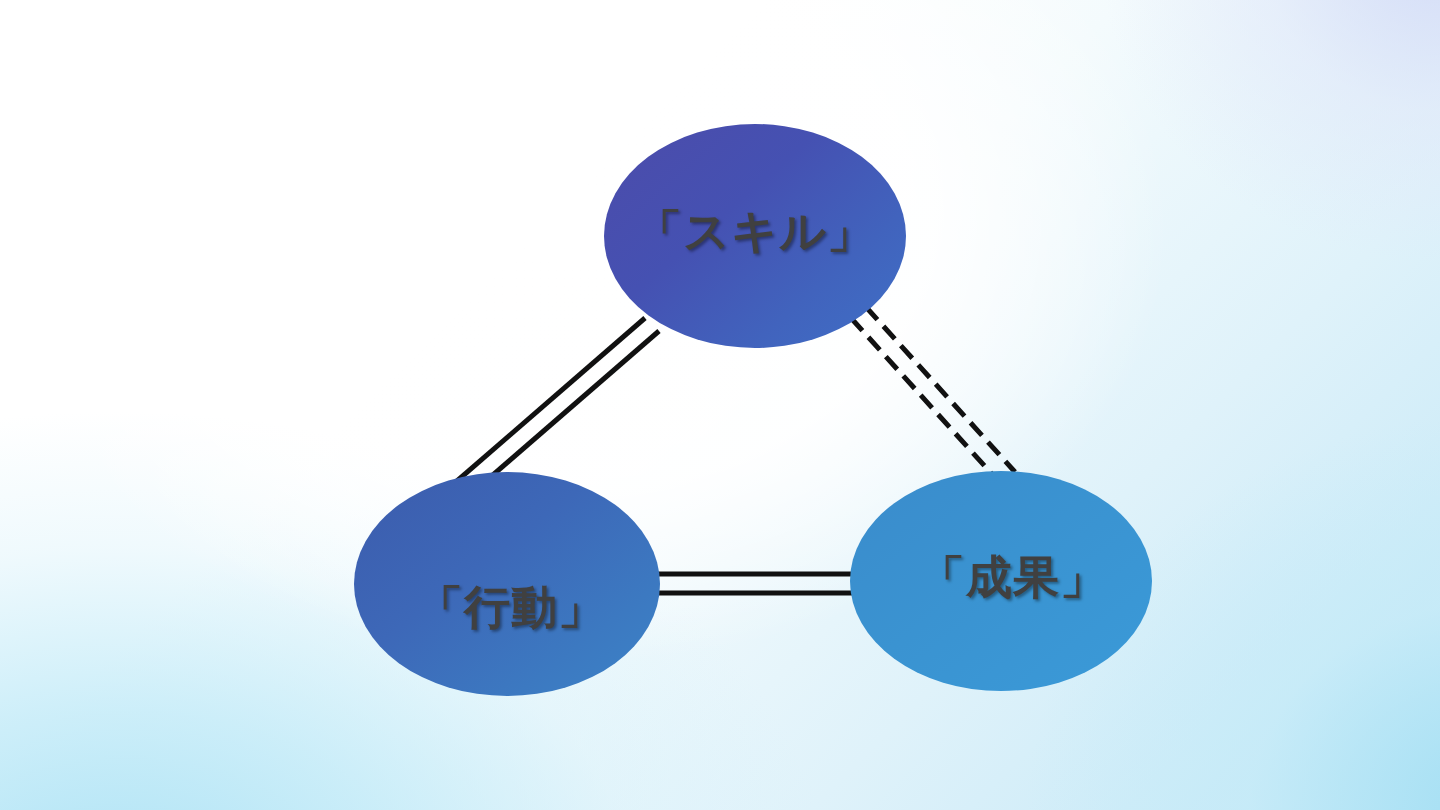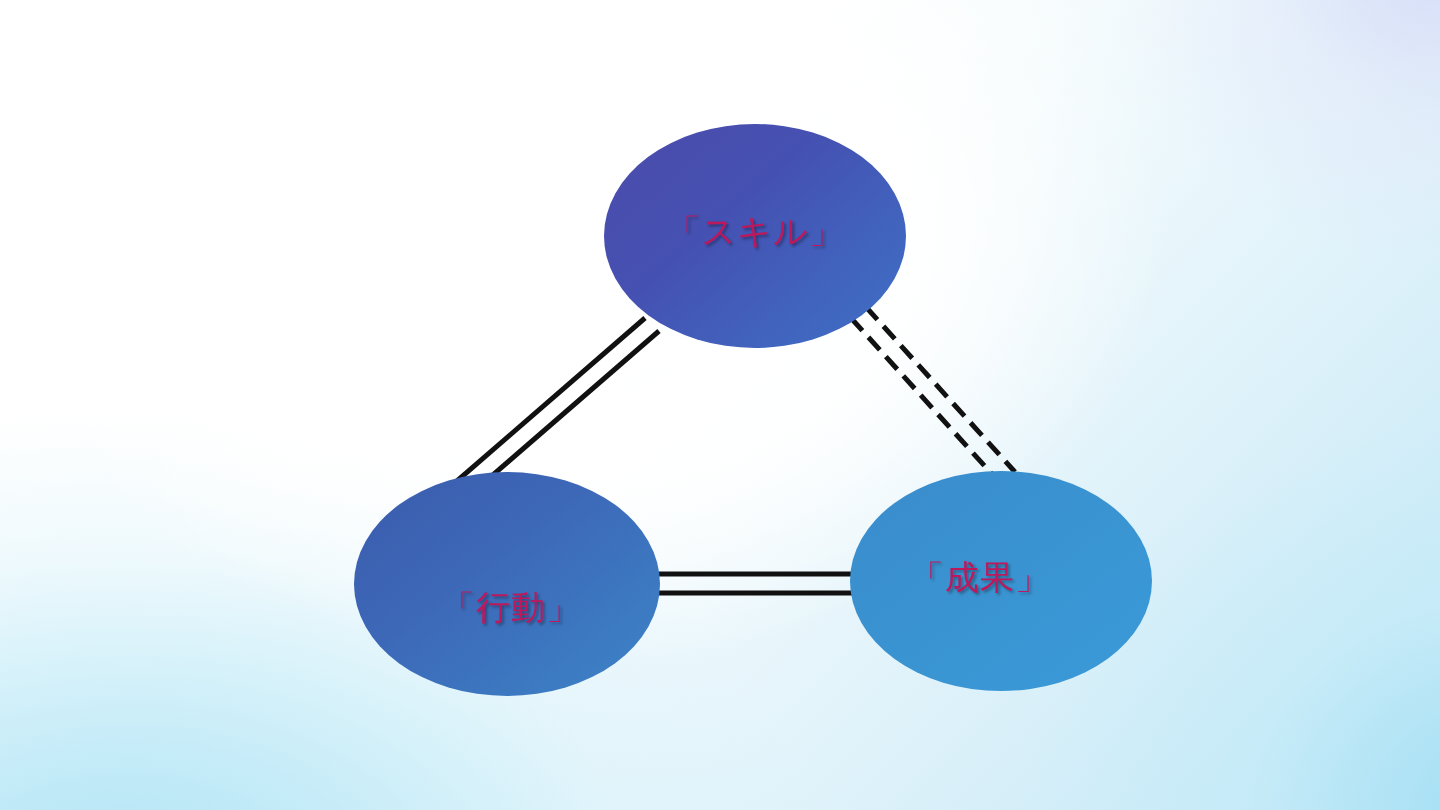--- a/index.html
+++ b/index.html
@@ -62,23 +62,23 @@
   
   #diagram {
     position: absolute;
     left: 0;
     top: 0;
     width: 1440px;
     height: 810px;
   }
   .node-label {
     position: absolute;
-    color: #be185d;
-    font-weight: normal;
-    font-size: 34px;
+    color: #404040;
+    font-weight: bold;
+    font-size: 46px;
     letter-spacing: 1px;
     white-space: nowrap;
     text-shadow: 2px 2px 3px rgba(0,0,0,0.38);
     transform: translate(-50%, -50%);
     pointer-events: none;
     font-family: "Liberation Sans", "DejaVu Sans", sans-serif;
   }
 </style>
 </head>
 <body>
@@ -132,15 +132,15 @@
 
     <ellipse cx="755" cy="236" rx="151" ry="112" fill="url(#gradSkill)"></ellipse>
     <ellipse cx="507" cy="584" rx="153" ry="112" fill="url(#gradAction)"></ellipse>
     <ellipse cx="1001" cy="581" rx="151" ry="110" fill="url(#gradResult)"></ellipse>
   </svg>
 
   <div class="node-label" style="left:755px; top:232px;">「スキル」</div>
 
   <div class="node-label" style="left:511px; top:608px;">「行動」</div>
 
-  <div class="node-label" style="left:980px; top:578px;">「成果」</div>
+  <div class="node-label" style="left:1013px; top:578px;">「成果」</div>
 
 </div>
 
 </body></html>

